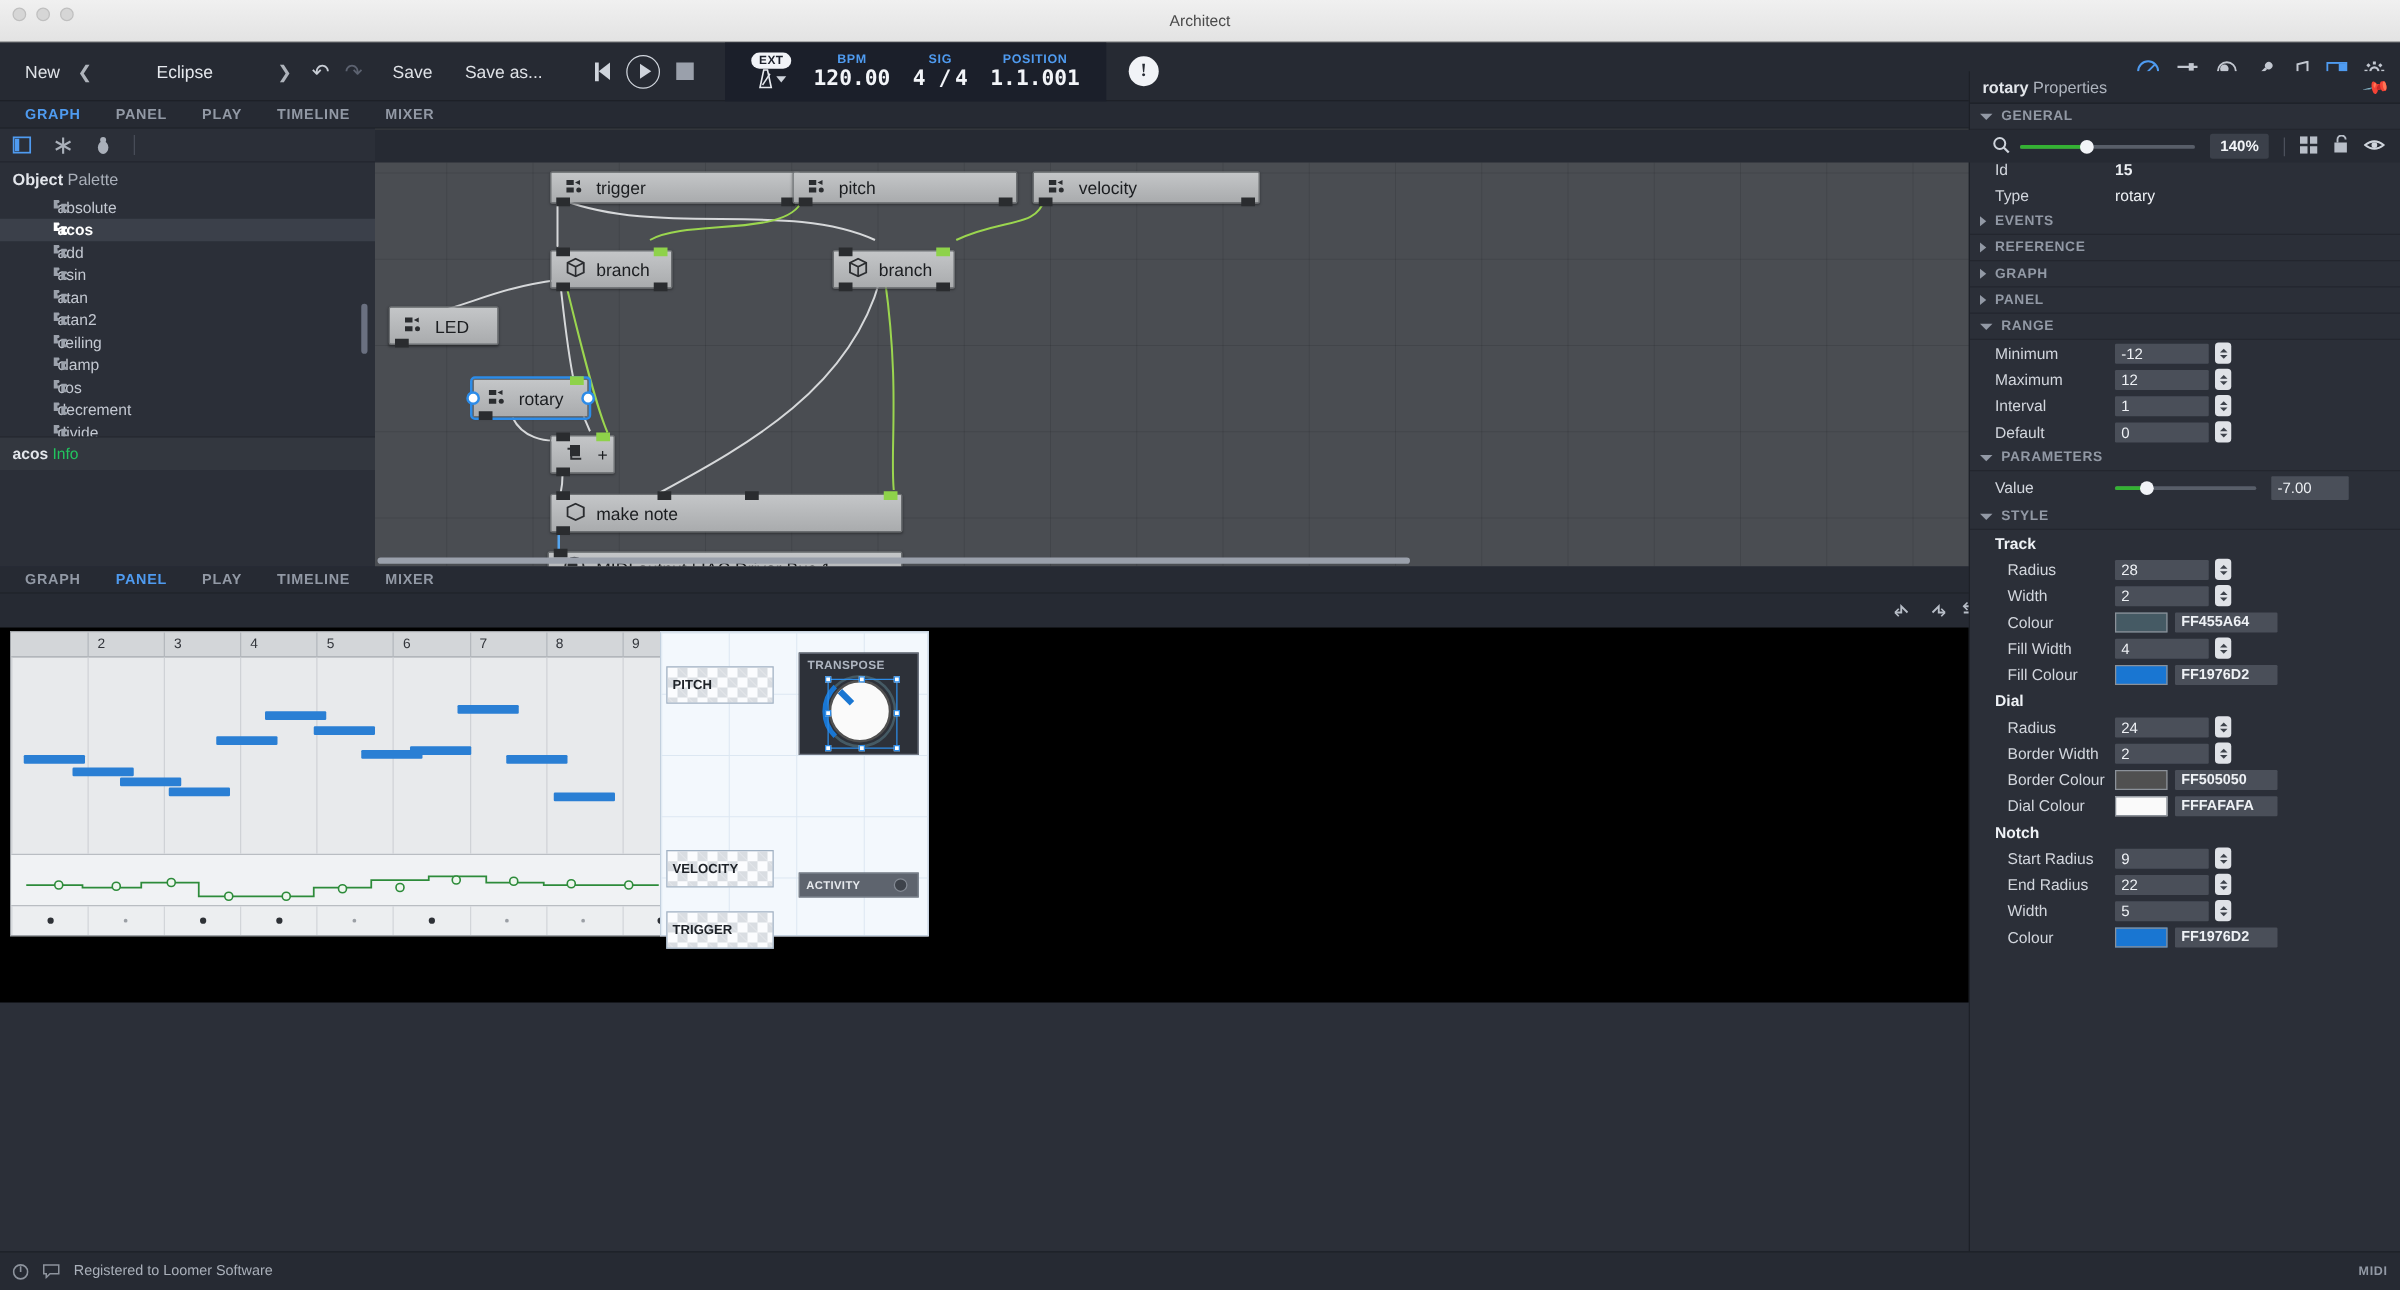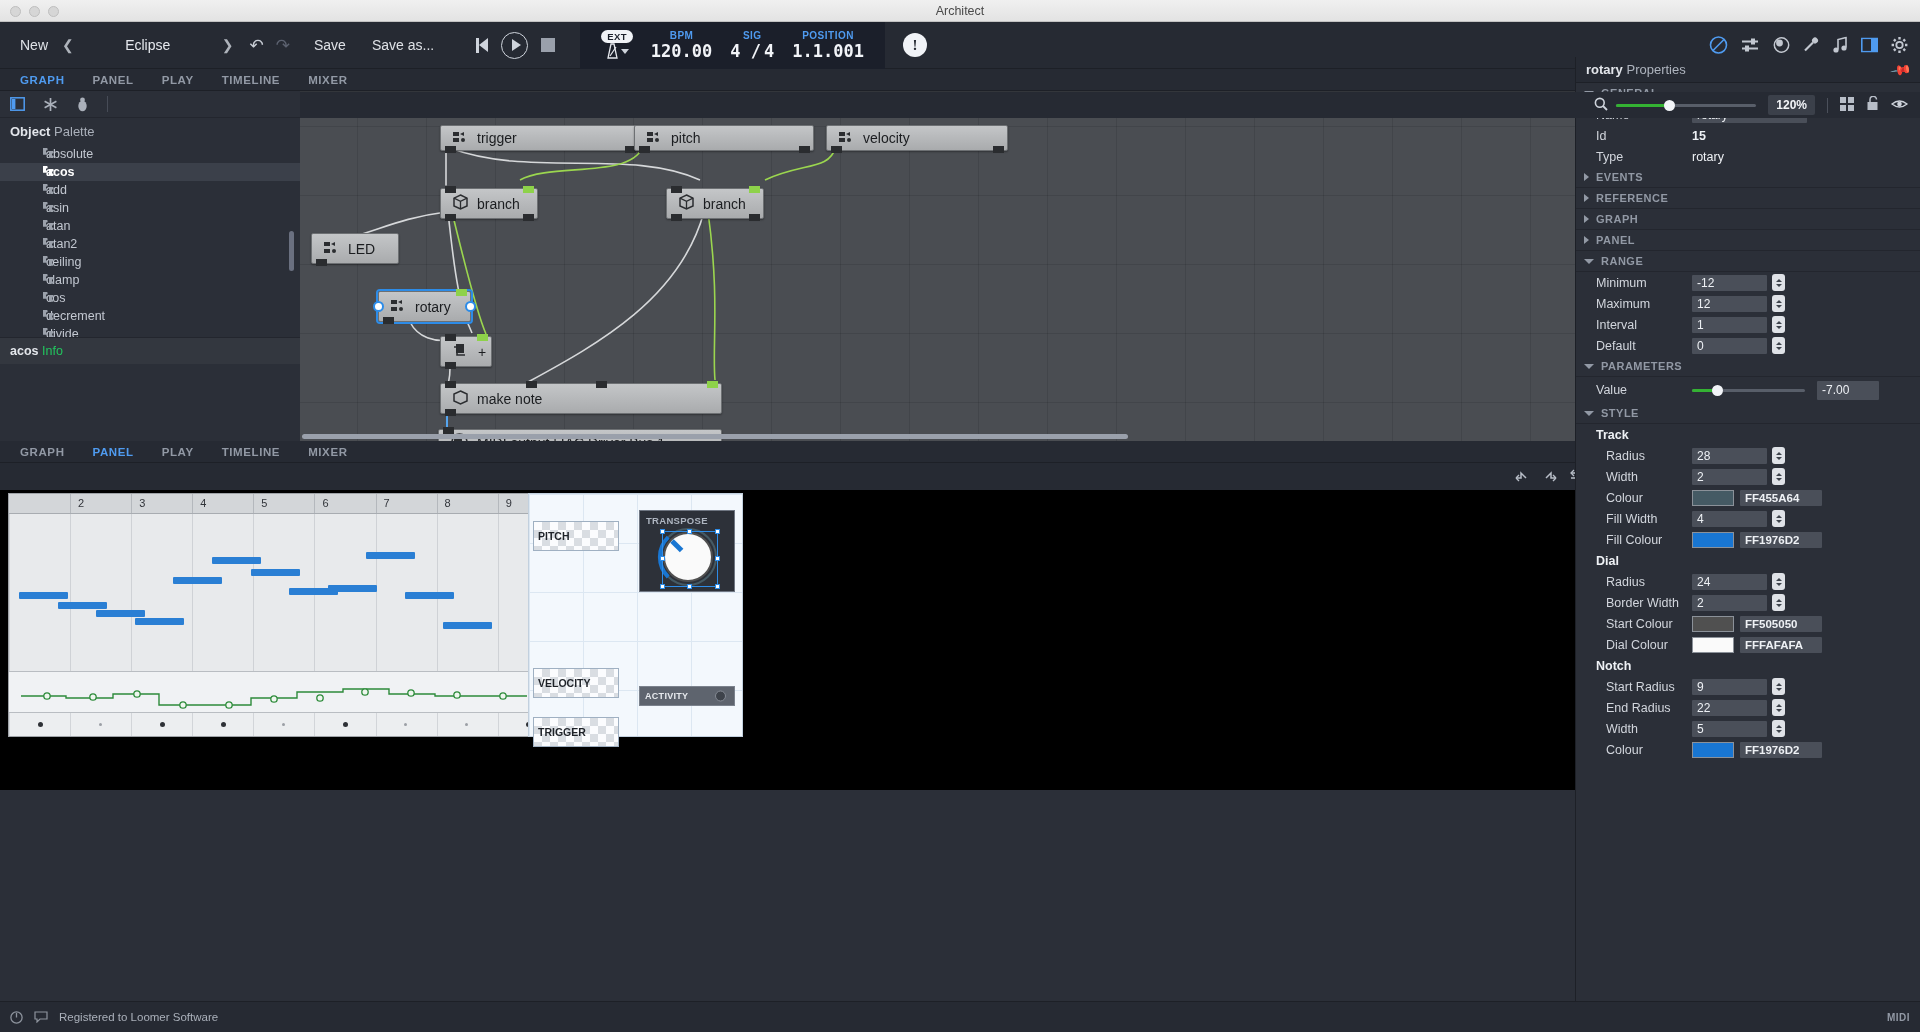--- a/index.html
+++ b/index.html
@@ -7,21 +7,21 @@
     width:1920px; height:1032px; overflow:hidden;
     background:#2b2f38;
     font-family:"Liberation Sans", sans-serif;
     font-size:13px; color:#d8dbe0;
     -webkit-font-smoothing:antialiased;
   }
   .app { position:relative; width:1920px; height:1032px; }
 
   
   .titlebar {
-    height:22px; background:linear-gradient(#f0f0f0,#e3e3e3);
+    height:34px; background:linear-gradient(#f0f0f0,#e3e3e3);
     border-bottom:1px solid #c2c2c2;
     display:flex; align-items:center; justify-content:center;
     position:relative;
   }
   .titlebar .tb-title { font-size:12.5px; color:#4a4a4a; }
   .traffic { position:absolute; left:10px; top:0; height:22px; display:flex; align-items:center; gap:8px; }
   .traffic span {
     width:11px; height:11px; border-radius:50%;
     background:#d6d6d6; border:1px solid #bfbfbf; display:block;
   }
@@ -564,21 +564,21 @@
             <svg width="14" height="14" viewBox="0 0 14 14">
                 <circle cx="5.8" cy="5.8" r="4.4" fill="none" stroke="#cfd4dc" stroke-width="1.6"></circle>
                 <line x1="9" y1="9" x2="13" y2="13" stroke="#cfd4dc" stroke-width="1.8"></line>
               </svg>
           </span>
           <div class="zs-track">
             <div class="zs-fill"></div>
               <div class="zs-knob"></div>
           </div>
         </div>
-        <div class="zlabel">120%</div>
+        <div class="zlabel">140%</div>
         <div class="zdiv"></div>
         <div class="pc-ic">
           <svg width="14" height="14" viewBox="0 0 14 14">
               <rect x="0" y="0" width="6" height="6" fill="#b8bec8"></rect>
               <rect x="8" y="0" width="6" height="6" fill="#b8bec8"></rect>
               <rect x="0" y="8" width="6" height="6" fill="#b8bec8"></rect>
               <rect x="8" y="8" width="6" height="6" fill="#b8bec8"></rect>
             </svg>
         </div>
         <div class="pc-ic">
@@ -1110,21 +1110,21 @@
     </div>
     <div class="prow indent">
       <span class="lbl">Border Width</span>
       <input class="field" value="2" style="">
       <span class="spin">
           <i class="up"></i>
           <i class="dn"></i>
         </span>
     </div>
     <div class="prow indent">
-      <span class="lbl">Start Colour</span>
+      <span class="lbl">Border Colour</span>
       <span class="swatch" id="sw-border" style="background: rgb(80, 80, 80);"></span>
       <span class="hexfield">FF505050</span>
     </div>
     <div class="prow indent">
       <span class="lbl">Dial Colour</span>
       <span class="swatch" id="sw-dial" style="background: rgb(250, 250, 250);"></span>
       <span class="hexfield">FFFAFAFA</span>
     </div>
 
     <div class="grp-head">Notch</div>

